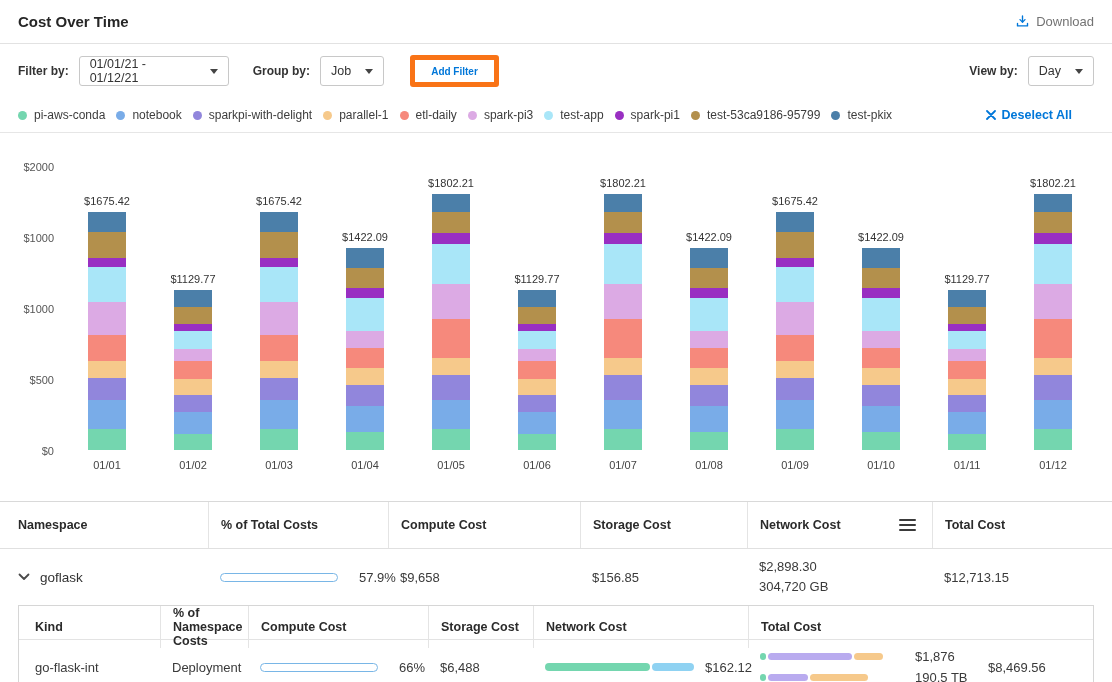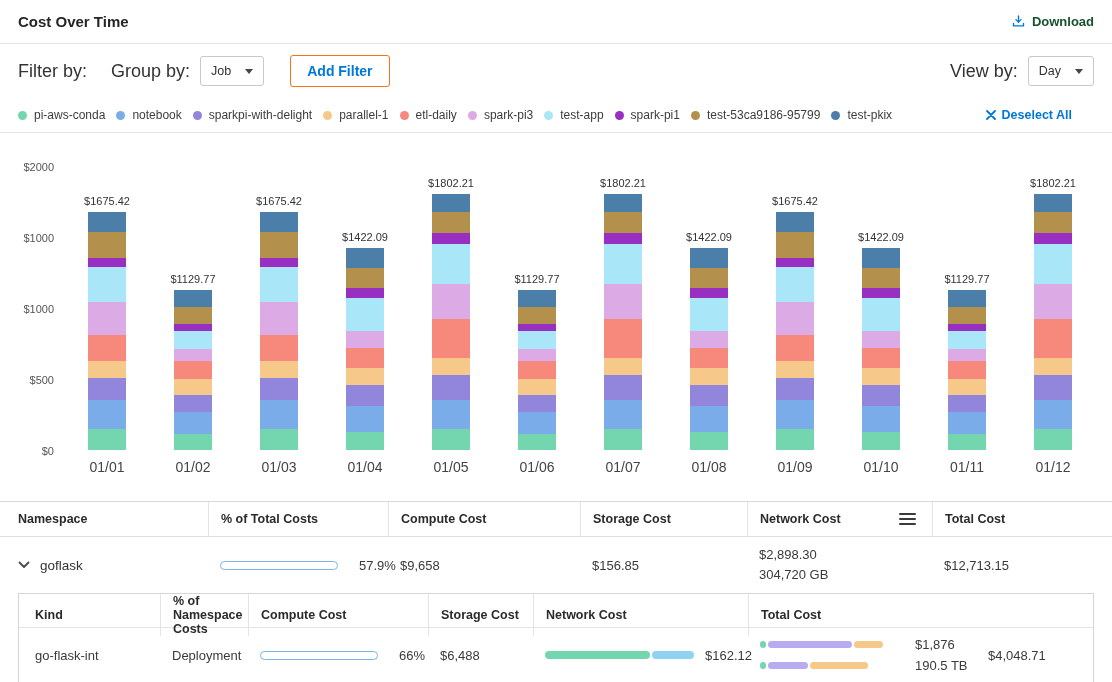--- a/index.html
+++ b/index.html
@@ -5,33 +5,33 @@
   * { box-sizing: border-box; }
   body {
     width: 1112px; height: 682px; margin: 0; overflow: hidden;
     background: #fff; color: #333;
     font-family: "Liberation Sans", sans-serif;
   }
   
   .topbar { height: 44px; display: flex; align-items: center; justify-content: space-between;
             padding: 0 18px; border-bottom: 1px solid #e2e2e2; }
   .page-title { font-size: 15px; font-weight: 700; color: #262626; margin: 0; }
-  .download { display: inline-flex; align-items: center; gap: 6px; color: #14532d;
-              font-size: 13px; font-weight: 700; cursor: pointer; text-decoration: none; }
+  .download { display: inline-flex; align-items: center; gap: 6px; color: #737373;
+              font-size: 13px; font-weight: 400; cursor: pointer; text-decoration: none; }
   
   .filterbar { height: 54px; display: flex; align-items: center; padding: 0 18px; gap: 10px; }
-  .flabel { font-size: 18px; font-weight: 400; color: #333; }
+  .flabel { font-size: 12px; font-weight: 700; color: #333; }
   .select { display: inline-flex; align-items: center; justify-content: space-between;
             border: 1px solid #c8c8c8; border-radius: 3px; height: 30px; padding: 0 10px;
             font-size: 12.5px; color: #333; background: #fff; cursor: pointer; gap: 14px; }
   .select.date { width: 150px; }
   .caret { width: 0; height: 0; border-left: 4px solid transparent; border-right: 4px solid transparent;
            border-top: 5px solid #444; }
-  .add-filter { margin-left: 16px; height: 32px; padding: 0 16px; border: 1px solid #f97316;
-                border-radius: 3px; background: #fff; color: #0077d9; font-size: 14px;
+  .add-filter { margin-left: 16px; height: 32px; padding: 0 16px; border: 5px solid #f97316;
+                border-radius: 3px; background: #fff; color: #0077d9; font-size: 10px;
                 font-weight: 700; cursor: pointer; font-family: inherit; }
   .spacer { flex: 1; }
   
   .legendbar { height: 35px; display: flex; align-items: center; padding: 0 18px;
                border-bottom: 1px solid #e6e6e6; gap: 11px; }
   .legend-item { display: inline-flex; align-items: center; gap: 7px; cursor: pointer; white-space: nowrap; }
   .legend-dot { width: 9px; height: 9px; border-radius: 50%; flex: none; }
   .legend-label { font-size: 12px; color: #3d3d3d; }
   .deselect { margin-left: auto; margin-right: 22px; display: inline-flex; align-items: center;
               gap: 6px; color: #0077d9; font-size: 12.5px; font-weight: 700; cursor: pointer; white-space: nowrap; }
@@ -39,25 +39,25 @@
   .chart { position: relative; height: 368px; }
   .plot { position: absolute; left: 64px; right: 16px; top: 33px; height: 284px;
           display: flex; align-items: flex-end; }
   .ytick { position: absolute; left: -56px; width: 46px; text-align: right;
            font-size: 11px; color: #555; }
   .slot { flex: 1; position: relative; height: 100%; display: flex; flex-direction: column;
           justify-content: flex-end; align-items: center; }
   .bar-total { font-size: 11px; color: #333; margin-bottom: 5px; white-space: nowrap; }
   .bar { width: 38px; display: flex; flex-direction: column-reverse; }
   .seg { width: 100%; }
-  .xlabel { position: absolute; top: 100%; margin-top: 9px; font-size: 14px; color: #444; }
+  .xlabel { position: absolute; top: 100%; margin-top: 9px; font-size: 11px; color: #444; }
   
   .ns-grid { display: grid; grid-template-columns: 190px 180px 192px 167px 185px 1fr;
              align-items: center; padding: 0 18px; }
-  .ns-header { height: 36px; border-top: 1px solid #d9d9d9; border-bottom: 1px solid #e0e0e0;
+  .ns-header { height: 48px; border-top: 1px solid #d9d9d9; border-bottom: 1px solid #e0e0e0;
                font-size: 12.5px; font-weight: 700; color: #2b2b2b; }
   .th { height: 100%; display: flex; align-items: center; padding-left: 12px;
         border-left: 1px solid #e4e4e4; }
   .th:first-child { border-left: none; padding-left: 0; }
   .th.network { justify-content: space-between; padding-right: 16px; }
   .hamburger { display: flex; flex-direction: column; justify-content: space-between;
                width: 17px; height: 12px; cursor: pointer; flex: none; }
   .hamburger i { height: 2px; background: #3a3a3a; display: block; border-radius: 1px; }
   .ns-row { height: 56px; font-size: 13px; color: #3a3a3a; }
   .cell { padding-left: 12px; }
@@ -91,20 +91,24 @@
       <path d="M12 3v10"></path>
         <path d="M8 9l4 4 4-4"></path>
         <path d="M4 15v4h16v-4"></path>
     </svg>
     <span>Download</span>
   </a>
 </div>
 
 <div class="filterbar">
   <span class="flabel">Filter by:</span>
+  <div class="select date">
+    <span>01/01/21 - 01/12/21</span>
+    <span class="caret"></span>
+  </div>
   <span class="flabel" style="margin-left:14px;">Group by:</span>
   <div class="select">
     <span>Job</span>
     <span class="caret"></span>
   </div>
   <button class="add-filter">Add Filter</button>
   <div class="spacer"></div>
   <span class="flabel">View by:</span>
   <div class="select">
     <span>Day</span>
@@ -436,15 +440,15 @@
       </div>
       <div class="net-line">
         <span class="hseg small">
             <span style="width: 4%; background: rgb(116, 214, 175);"></span>
             <span style="width: 28%; background: rgb(185, 171, 239);"></span>
             <span style="width: 40%; background: rgb(246, 201, 139);"></span>
           </span>
         <span>190.5 TB</span>
       </div>
     </div>
-    <div class="cell">$4,048.71</div>
+    <div class="cell">$8,469.56</div>
   </div>
 </div>
 
 </body></html>

